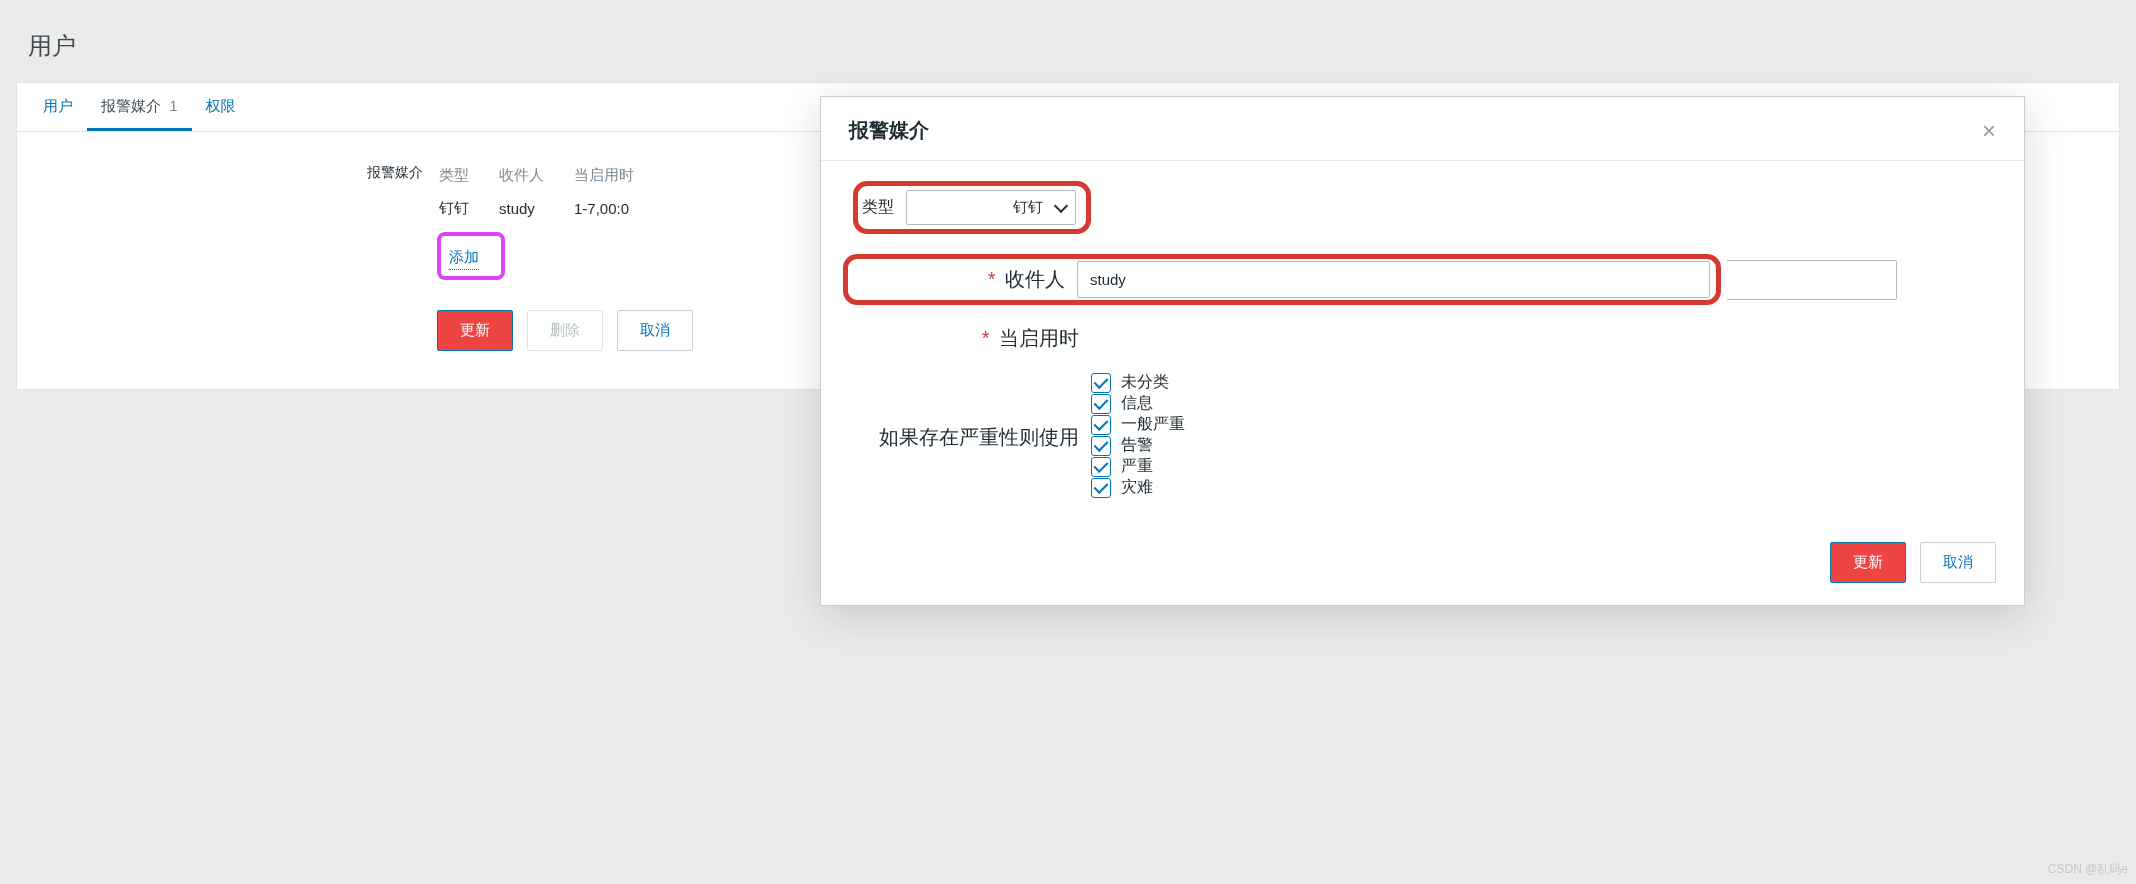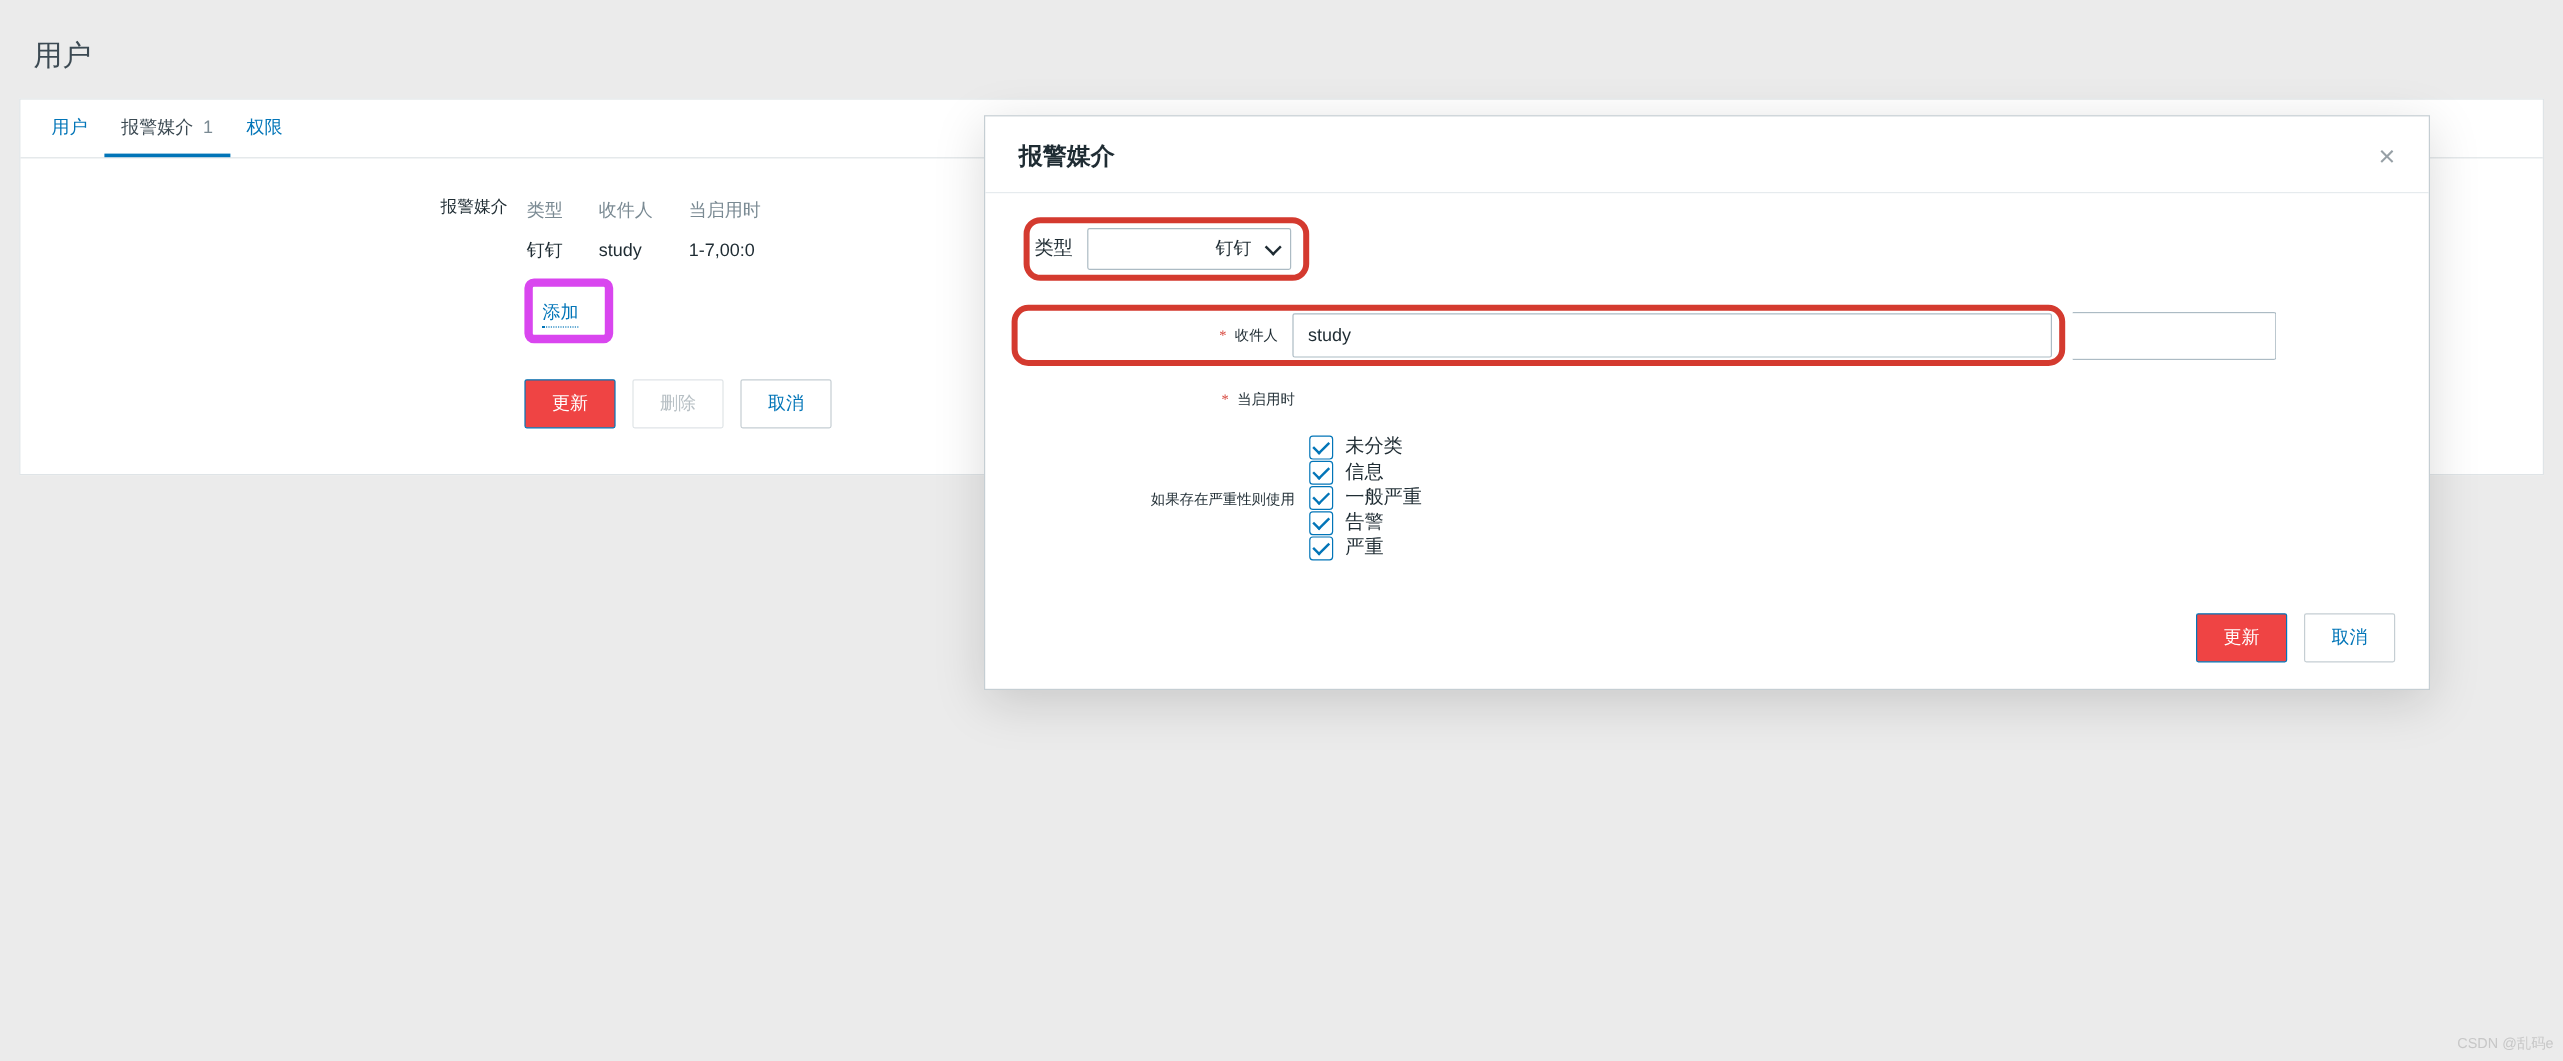--- a/index.html
+++ b/index.html
@@ -65,21 +65,21 @@
     .add-link {
       display:inline-block;
       color:#0275b8;
       border-bottom: 1px dotted #0275b8;
       margin-top:10px;
       cursor:pointer;
       font-size:15px;
       padding-bottom:2px;
     }
     .hl-red-small {
-      border:7px solid #d946ef;
+      border:4px solid #d946ef;
       border-radius:8px;
       padding:2px 22px 6px 8px;
       margin-top:6px;
       display:inline-block;
     }
     
     .btn-row { margin-top:30px; display:flex; gap:14px; }
     .btn {
       padding: 10px 22px;
       border:1px solid #c5ced3;
@@ -106,21 +106,21 @@
       border-bottom:1px solid #e6ebee;
       display:flex; justify-content:space-between; align-items:center;
     }
     .modal-title { font-size:20px; font-weight:600; color:#1f2c33; }
     .modal-close { font-size:24px; color:#97a0a6; cursor:pointer; line-height:1; }
     
     .modal-body { padding: 20px 28px 10px; }
     .form-row { display:flex; align-items:center; margin-bottom:20px; }
     .form-row.top { align-items:center; }
     .form-row.top .form-lbl { padding-top:4px; }
-    .form-lbl { width: 242px; text-align:right; padding-right:12px; font-size:12px; color:#1f2c33;font-family:Liberation Serif, serif; }
+    .form-lbl { width: 242px; text-align:right; padding-right:12px; font-size:20px; color:#1f2c33; }
     .form-lbl .req { color:#d43a2f; margin-right:4px; }
     .form-ctl { flex:1; }
     
     .select-wrap { position:relative; width:170px; }
     .select-box {
       border:1px solid #acbbc4;
       padding:7px 32px 7px 10px;
       background:#fff;
       font-size:15px;
       cursor:pointer;
@@ -287,20 +287,24 @@
             <span>一般严重</span>
           </div>
           <div class="check-item">
             <span class="cbx checked"></span>
             <span>告警</span>
           </div>
           <div class="check-item">
             <span class="cbx checked"></span>
             <span>严重</span>
           </div>
+          <div class="check-item">
+            <span class="cbx checked"></span>
+            <span>灾难</span>
+          </div>
         </div>
       </div>
     </div>
 
 
   </div>
   <div class="modal-foot">
     <button class="btn primary">更新</button>
     <button class="btn">取消</button>
   </div>

